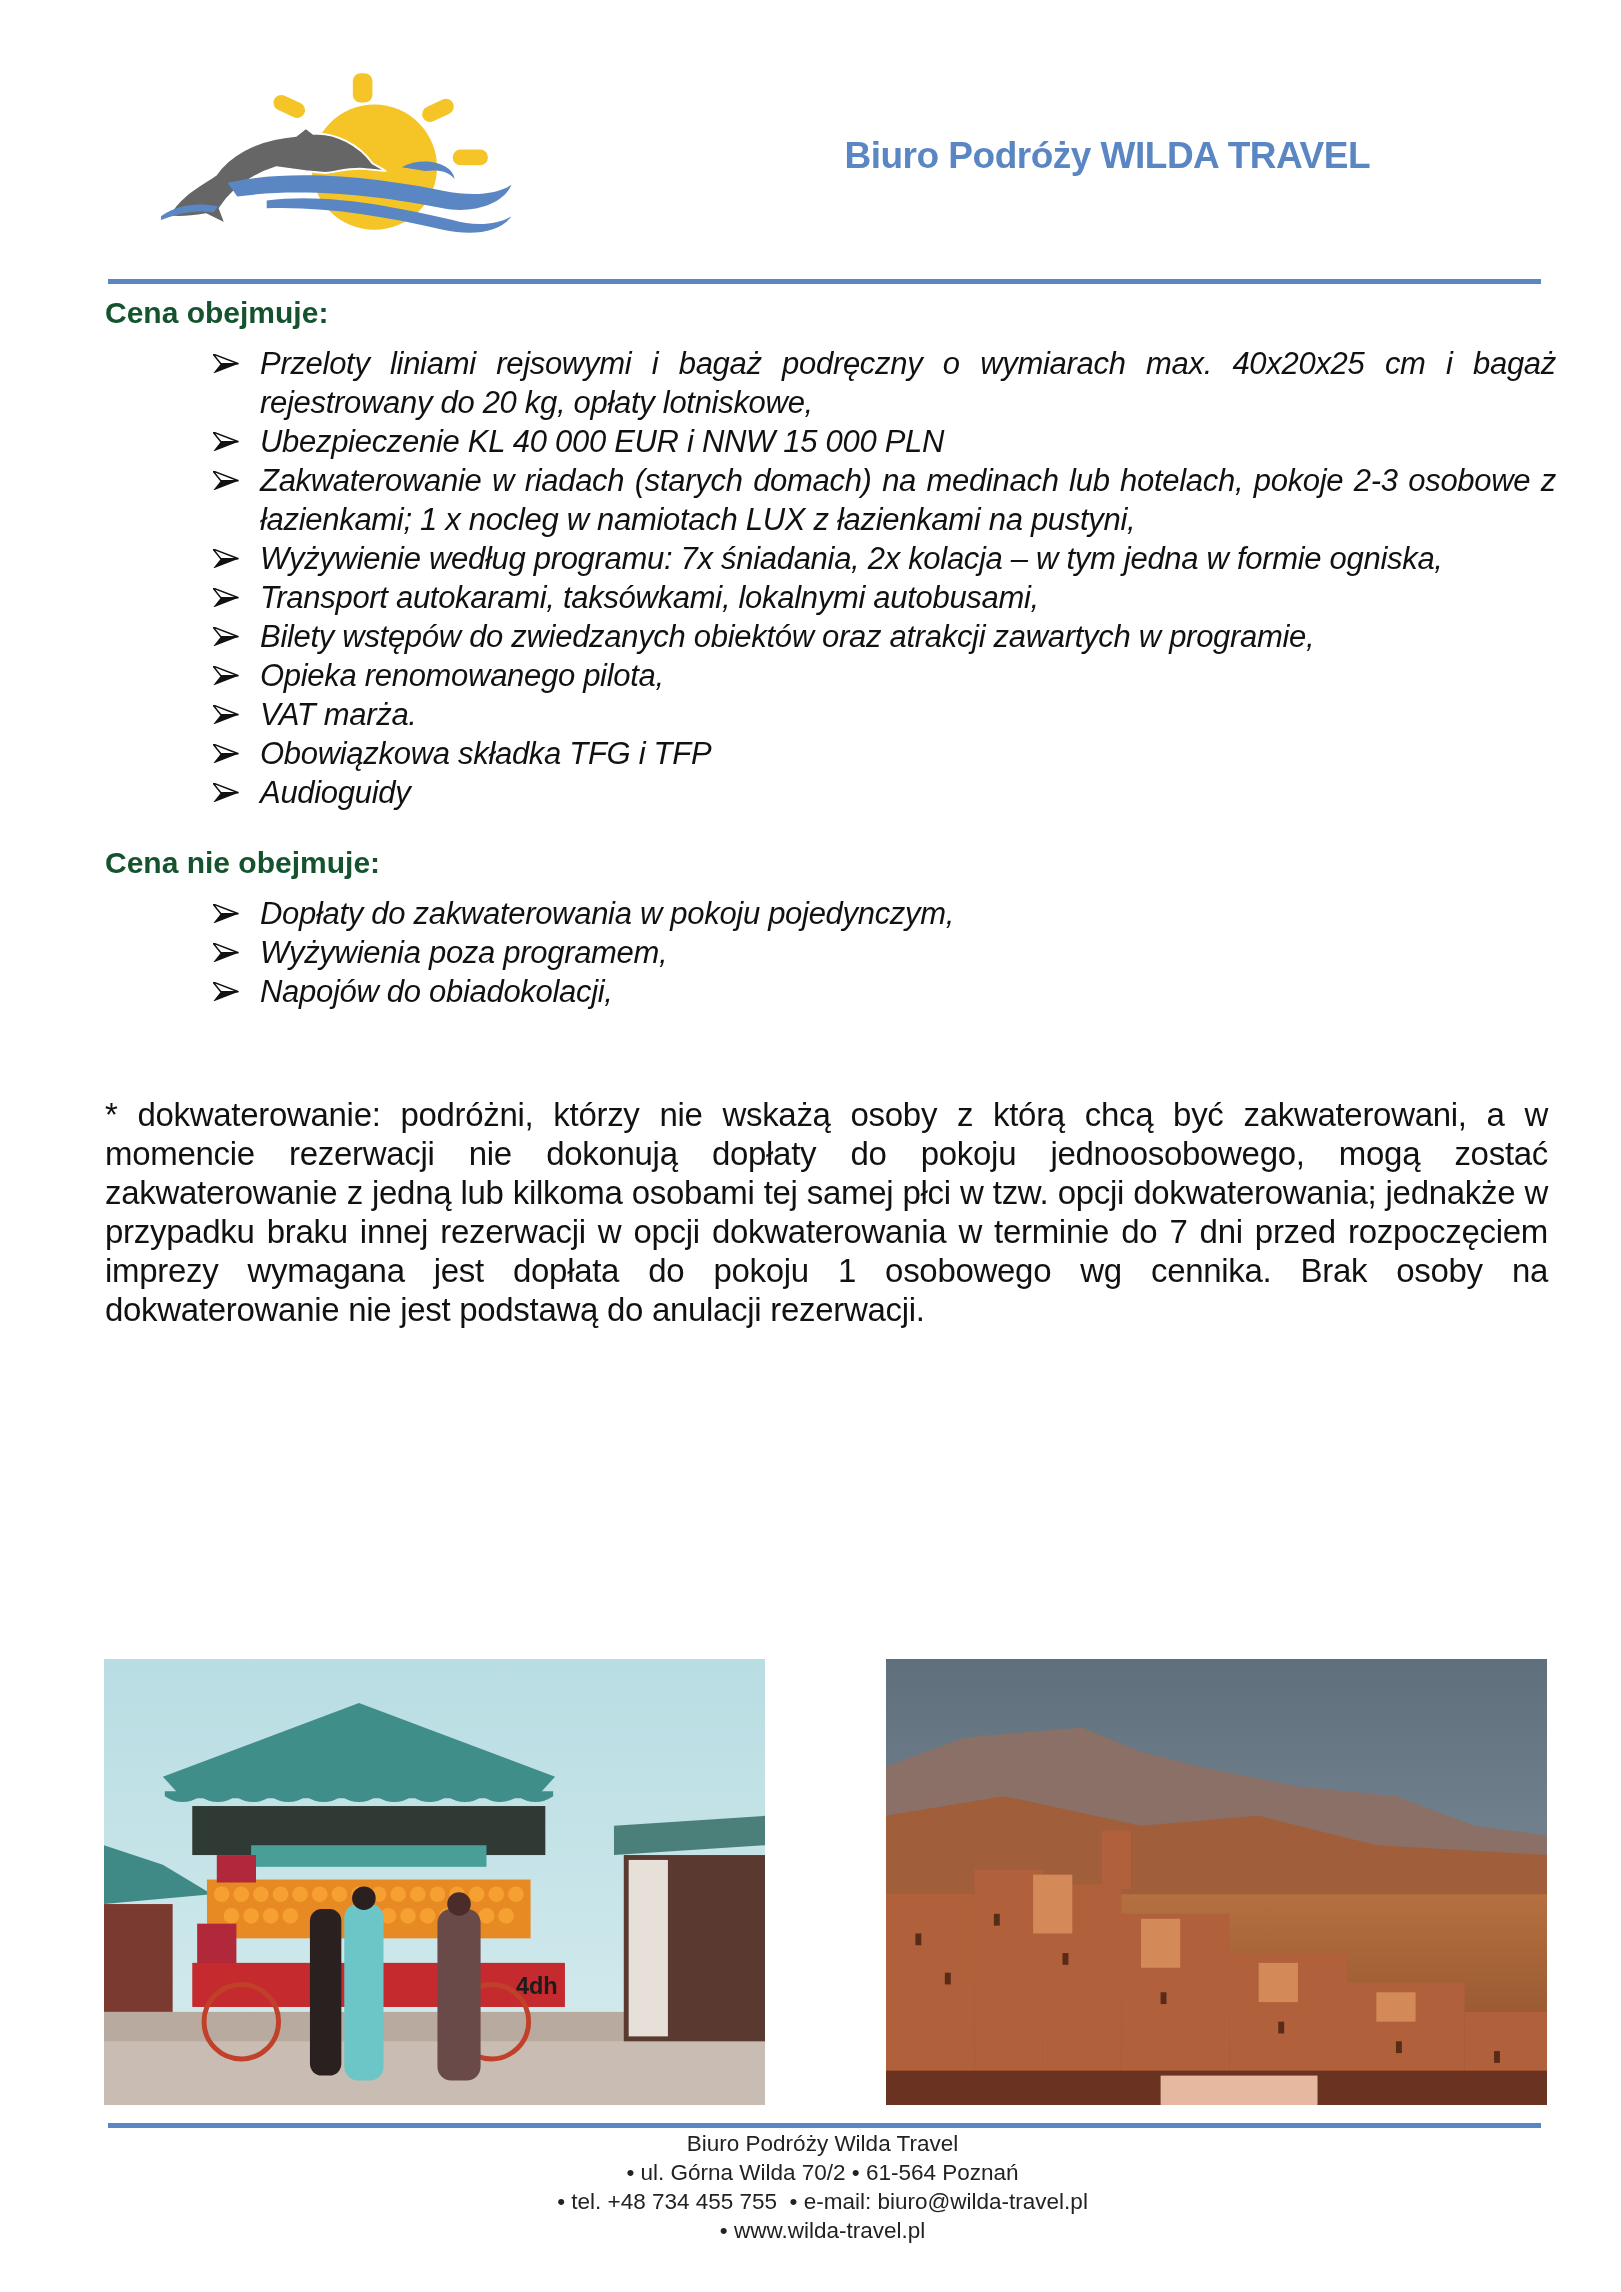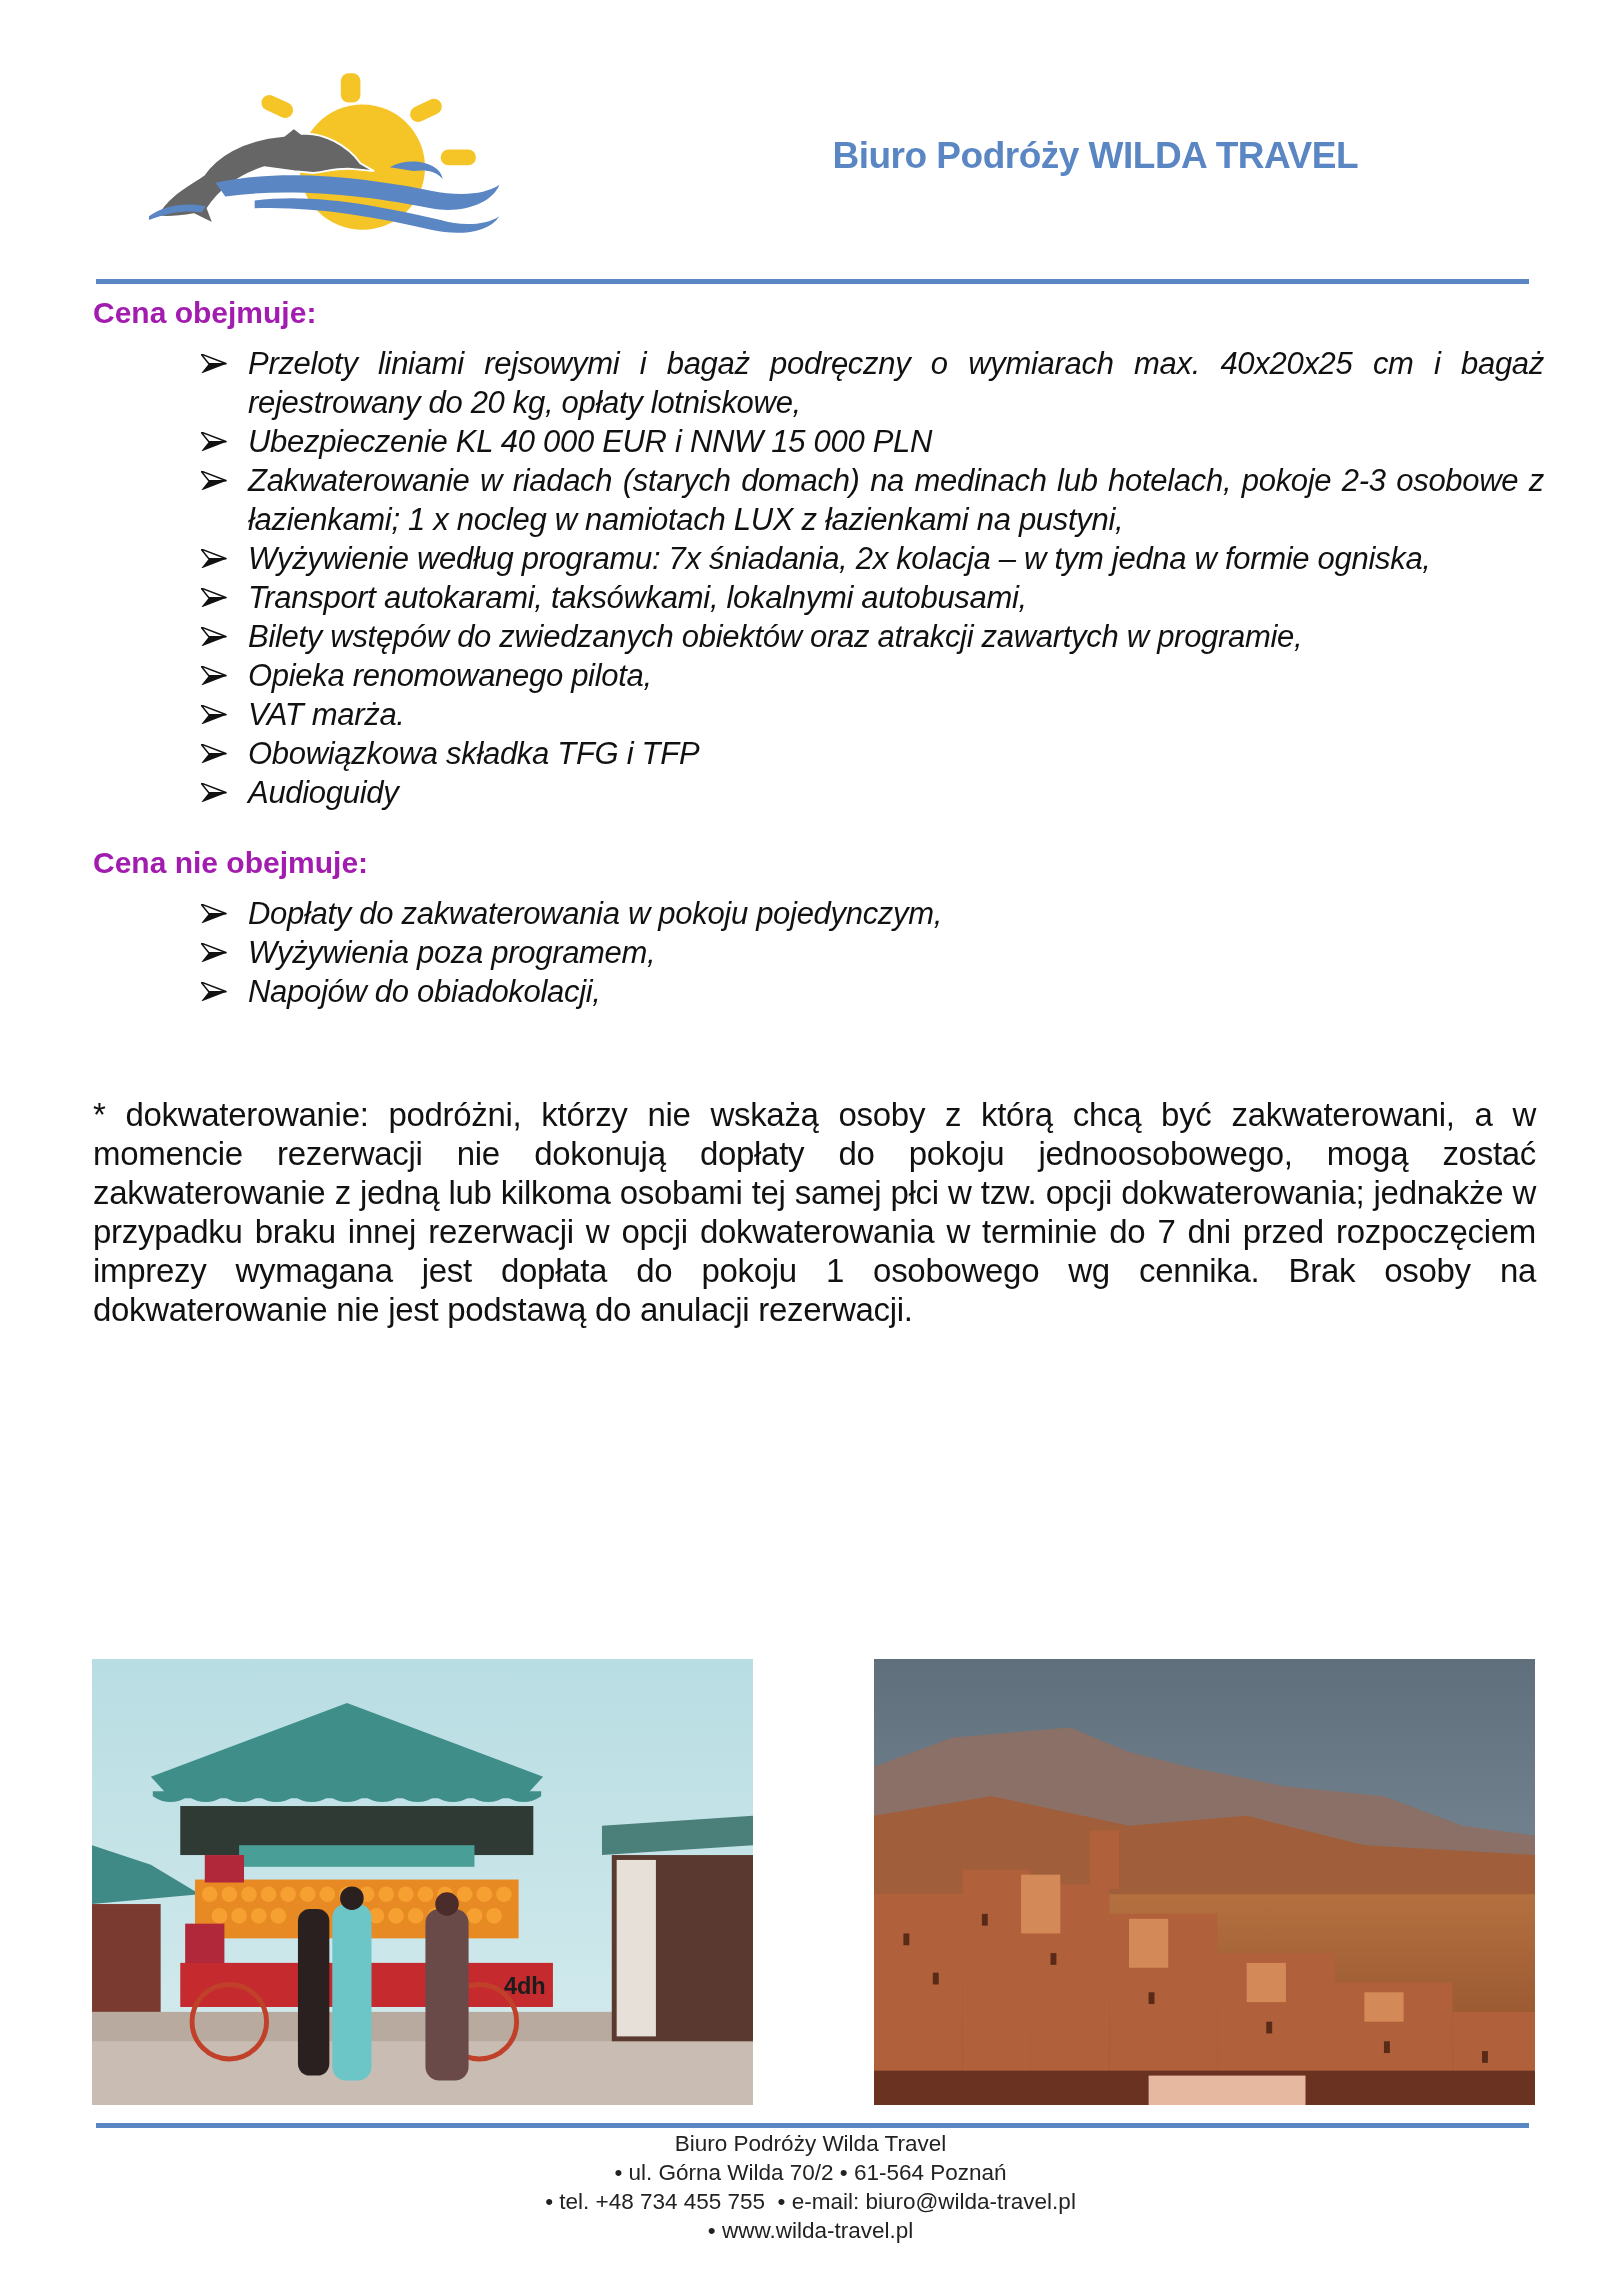--- a/index.html
+++ b/index.html
@@ -1,29 +1,29 @@
 <!DOCTYPE html>
 <html><head>
 <meta charset="utf-8">
 <style>
   html, body { margin: 0; padding: 0; background: #ffffff; }
   body { width: 1621px; height: 2293px; position: relative; overflow: hidden;
          font-family: "Liberation Sans", sans-serif; color: #111111; }
-  .page { position: absolute; left: 0; top: 0; width: 1460px; height: 2293px; }
+  .page { position: absolute; left: 12px; top: 0; width: 1460px; height: 2293px; }
 
   
   .logo { position: absolute; left: 147px; top: 69px; width: 372px; height: 167px; }
   .brand-title { position: absolute; right: 102px; top: 135px; font-size: 37px; font-weight: bold;
                  color: #5b86c4; letter-spacing: -0.5px; font-family: "Liberation Sans", sans-serif; }
   .rule { position: absolute; left: 96px; width: 1433px; height: 4.9px; background: #5b86c4; }
   .rule.top { top: 279px; }
   .rule.bottom { top: 2123px; }
 
   
-  .section-heading { position: absolute; left: 93px; font-size: 30px; font-weight: bold; color: #a21caf;
+  .section-heading { position: absolute; left: 93px; font-size: 30px; font-weight: bold; color: #14532d;
                      font-family: "Liberation Sans", sans-serif; }
   .list { position: absolute; left: 191px; width: 1345px; margin: 8px; padding: 0; list-style: none; font-style: italic; }
   .list li { position: relative; padding-left: 49px; font-size: 31px; line-height: 39px;
              text-align: justify; font-family: "Liberation Sans", sans-serif; letter-spacing: -0.3px; }
   .bullet { position: absolute; left: 2px; top: 9.8px; width: 25.5px; height: 19.6px; }
   .list-included { top: 336px; }
   .list-excluded { top: 886px; }
 
   .note { position: absolute; left: 93px; top: 1095px; width: 1443px; font-size: 33px; line-height: 39px;
           text-align: justify; letter-spacing: -0.3px; margin: 0; }

